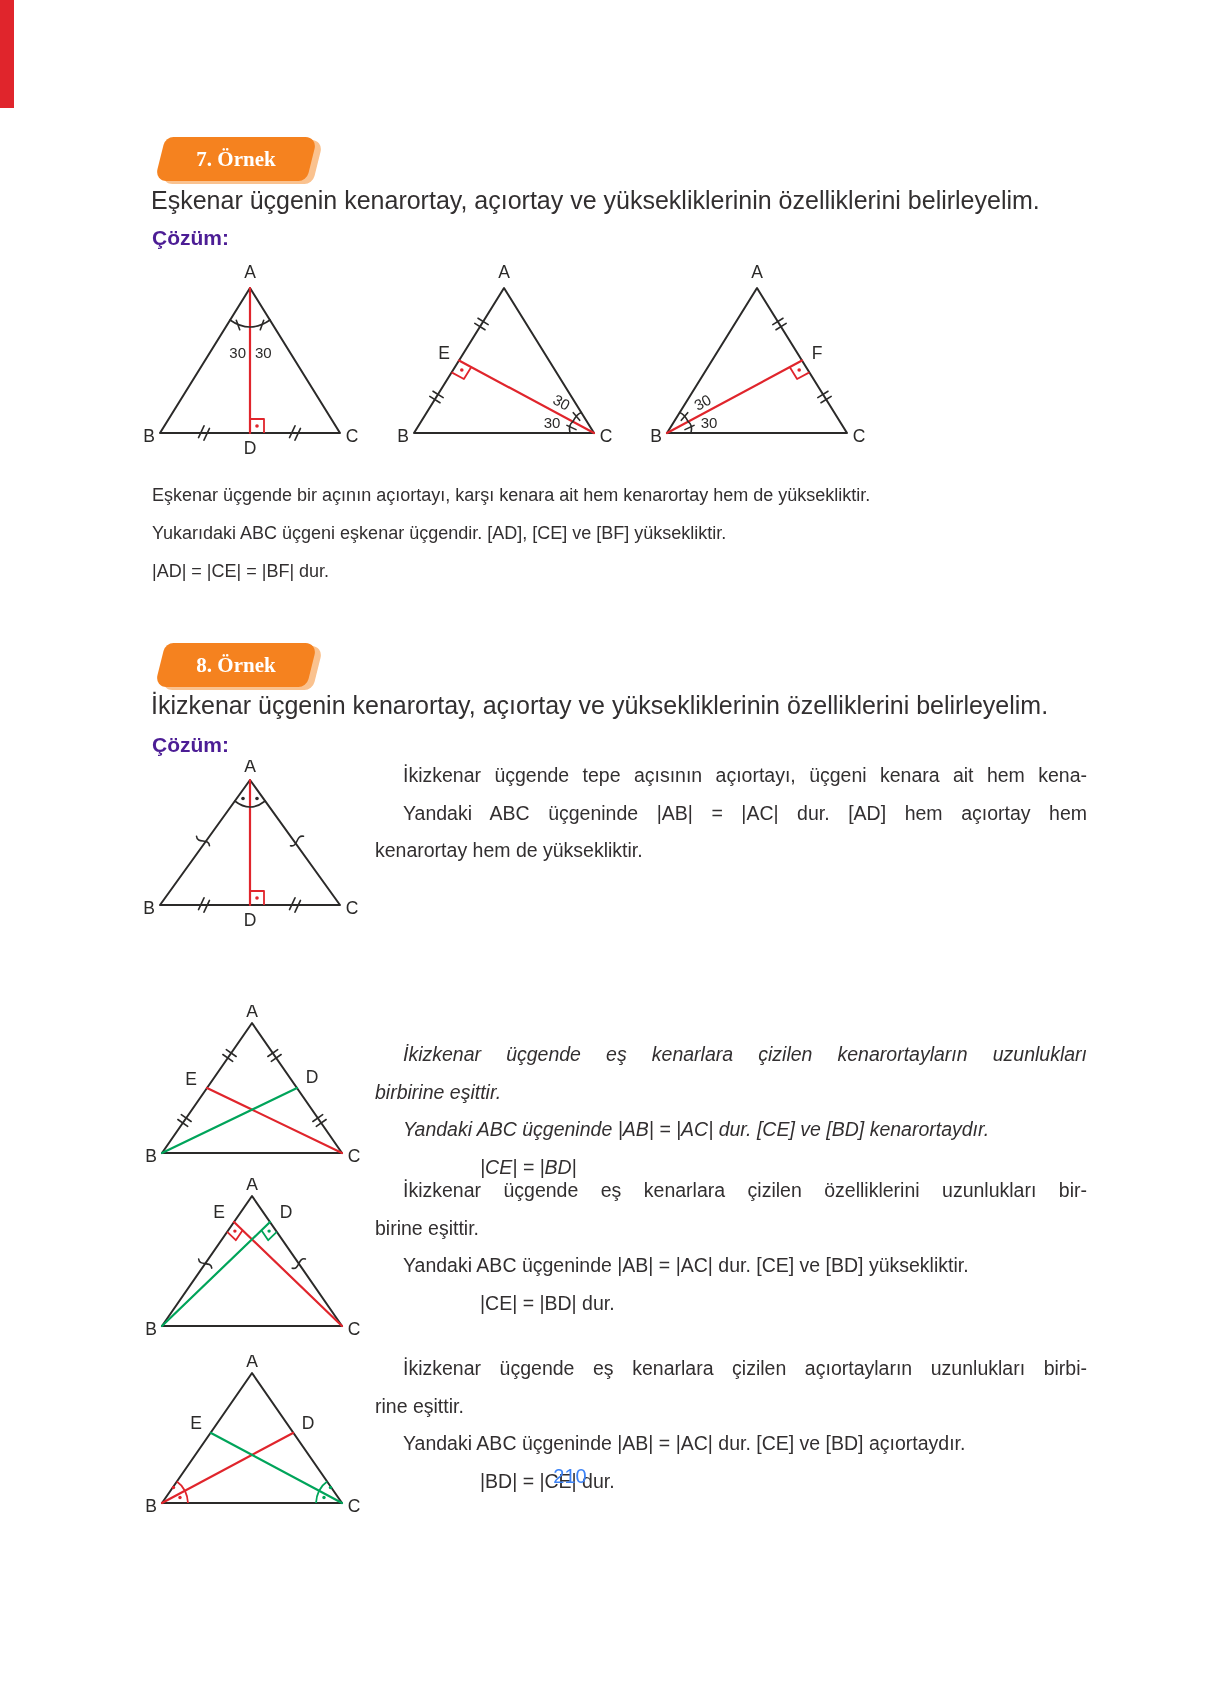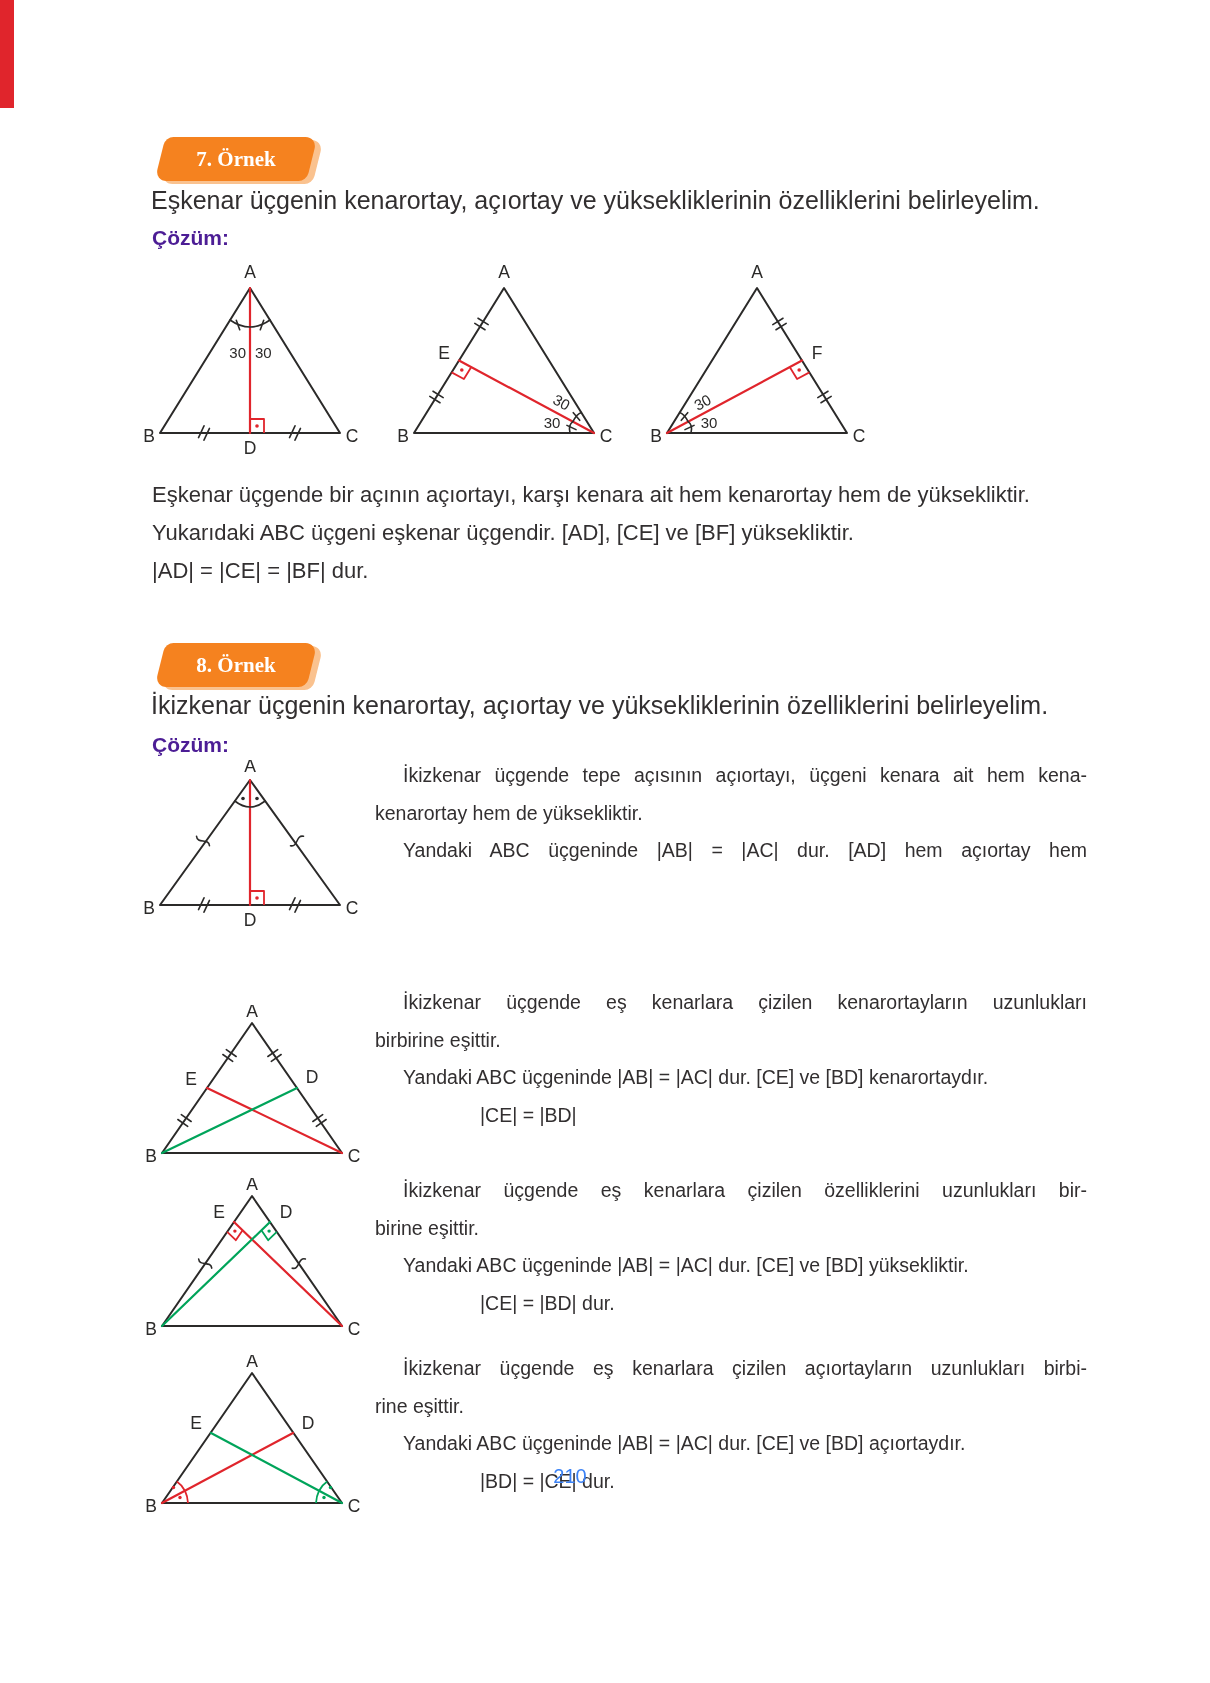--- a/index.html
+++ b/index.html
@@ -15,21 +15,21 @@
              background:var(--accent-orange-light);border-radius:8px 12px 8px 12px;}
   .badge .bg{position:absolute;inset:0;transform:skewX(-14deg);
              background:var(--accent-orange);border-radius:8px 12px 8px 12px;}
   .badge .lab{position:relative;display:flex;height:100%;align-items:center;justify-content:center;
               color:#fff;font-family:"Liberation Serif",serif;font-weight:bold;font-size:21px;}
 
   .prompt{position:absolute;left:151px;font-size:25px;white-space:nowrap;}
   .cozum{position:absolute;left:152px;font-size:21px;font-weight:bold;color:#4c1d95;}
 
   .notes{position:absolute;left:152px;}
-  .notes .line{font-size:22px;line-height:38px;white-space:nowrap;}
+  .notes .line{font-size:18px;line-height:38px;white-space:nowrap;}
 
   .txtblock{position:absolute;left:375px;width:712px;}
   .txtblock .line{font-size:19.5px;line-height:37.5px;white-space:nowrap;}
   .txtblock .line.j{white-space:normal;text-align:justify;text-align-last:justify;}
   .ind{padding-left:28px;}
   .eq{padding-left:105px;}
 
   .fig{position:absolute;}
 
   .pageno{position:absolute;left:520px;top:1465px;width:100px;text-align:center;
@@ -173,22 +173,22 @@
       <line x1="-3" y1="-6.5" x2="-3" y2="6.5"></line>
         <line x1="3" y1="-6.5" x2="3" y2="6.5"></line>
     </g>
     <text class="lb" x="112" y="12" text-anchor="middle">A</text>
     <text class="lb" x="11" y="154" text-anchor="middle">B</text>
     <text class="lb" x="214" y="154" text-anchor="middle">C</text>
     <text class="lb" x="112" y="166" text-anchor="middle">D</text>
   </svg>
   <div class="txtblock" style="top:757px;">
     <div class="line j ind">İkizkenar üçgende tepe açısının açıortayı, üçgeni kenara ait hem kena-</div>
+    <div class="line j ind">Yandaki ABC üçgeninde |AB| = |AC| dur. [AD] hem açıortay hem</div>
     <div class="line">kenarortay hem de yüksekliktir.</div>
-    <div class="line j ind">Yandaki ABC üçgeninde |AB| = |AC| dur. [AD] hem açıortay hem</div>
   </div>
 
   <svg class="fig" style="left:140px;top:1005px;" width="230" height="168" viewBox="0 0 230 168">
     <path class="s" d="M112 18 L22 148 L202 148 Z"></path>
     <path class="r" d="M67 83 L202 148"></path>
     <path class="g" d="M22 148 L157 83"></path>
     <g class="m" transform="translate(89.5,50.5) rotate(125)">
       <line x1="-3" y1="-6" x2="-3" y2="6"></line>
         <line x1="3" y1="-6" x2="3" y2="6"></line>
     </g>
@@ -203,21 +203,21 @@
     <g class="m" transform="translate(179.5,115.5) rotate(55)">
       <line x1="-3" y1="-6" x2="-3" y2="6"></line>
         <line x1="3" y1="-6" x2="3" y2="6"></line>
     </g>
     <text class="lb" x="112" y="12" text-anchor="middle">A</text>
     <text class="lb" x="11" y="157" text-anchor="middle">B</text>
     <text class="lb" x="214" y="157" text-anchor="middle">C</text>
     <text class="lb" x="51" y="80" text-anchor="middle">E</text>
     <text class="lb" x="172" y="78" text-anchor="middle">D</text>
   </svg>
-  <div class="txtblock" style="top:984px;">
+  <div class="txtblock" style="top:1036px;font-style:italic;">
     <div class="line j ind">İkizkenar üçgende eş kenarlara çizilen kenarortayların uzunlukları</div>
     <div class="line">birbirine eşittir.</div>
     <div class="line ind">Yandaki ABC üçgeninde |AB| = |AC| dur. [CE] ve [BD] kenarortaydır.</div>
     <div class="line eq">|CE| = |BD|</div>
   </div>
 
   <svg class="fig" style="left:140px;top:1178px;" width="230" height="168" viewBox="0 0 230 168">
     <path class="s" d="M112 18 L22 148 L202 148 Z"></path>
     <path class="r" d="M94 44 L202 148"></path>
     <path class="g" d="M130 44 L22 148"></path>

